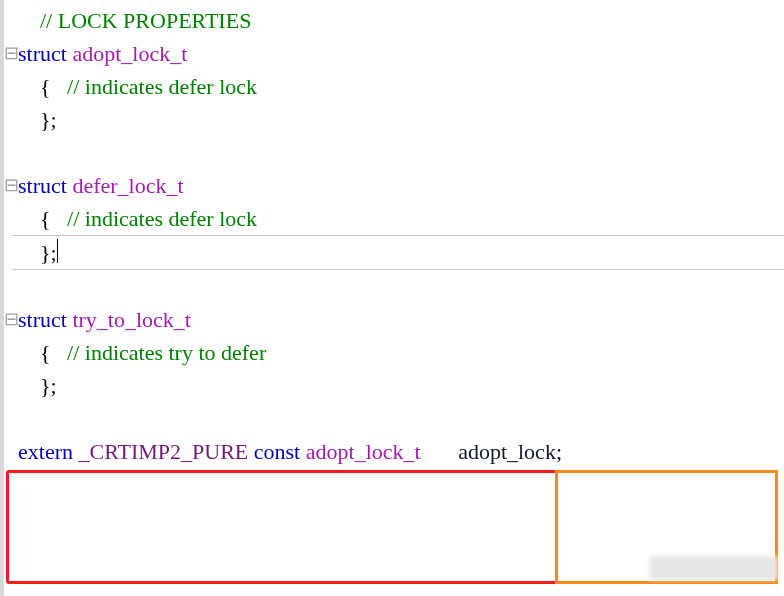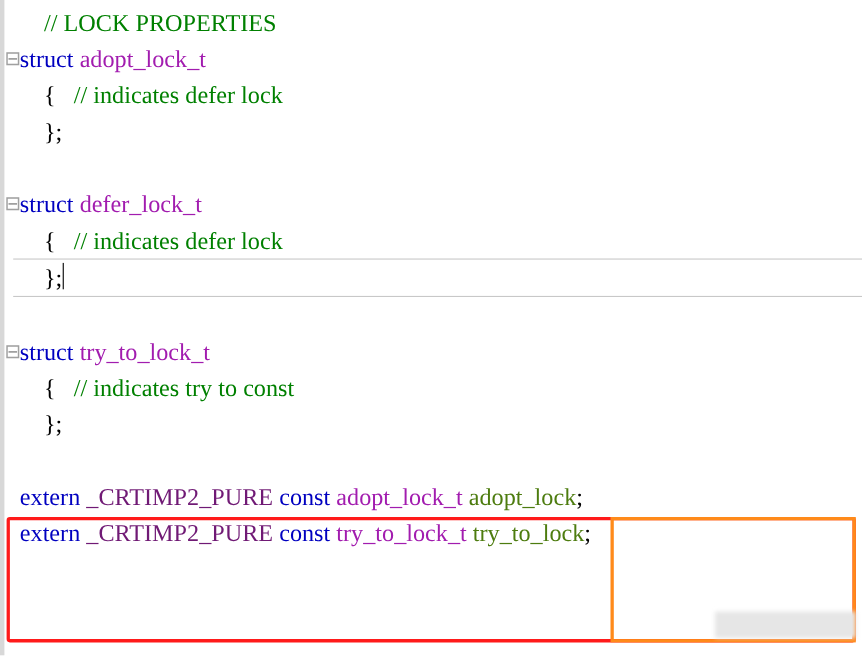--- a/index.html
+++ b/index.html
@@ -33,21 +33,21 @@
     position: absolute;
     left: 0; top: 0;
     width: 4px; height: 596px;
     background: #d8d8d8;
   }
   .kw      { color: #0000c0; }
   .type    { color: #a21caf; }
   .comment { color: #008000; }
   .punct   { color: #000000; }
   .macro   { color: #701a75; }
-  .ident   { color: #4d7c0f; }
+  .ident   { color: #0f172a; margin-left: 32px; }
 
   .cursor-line {
     background: #ffffff;
     border-top: 1px solid #c8c8c8;
     border-bottom: 1px solid #c8c8c8;
     margin-left: -6px;
     padding-left: 6px;
   }
   .cursor {
     display: inline-block;
@@ -88,27 +88,26 @@
 
   <div class="line"> </div>
 
   <div class="line"><span class="fold-mark">⊟</span><span class="kw">struct</span> <span class="type">defer_lock_t</span></div>
   <div class="line">    <span class="punct">{</span>   <span class="comment">// indicates defer lock</span></div>
   <div class="line cursor-line">    <span class="punct">};</span><span class="cursor"></span></div>
 
   <div class="line"> </div>
 
   <div class="line"><span class="fold-mark">⊟</span><span class="kw">struct</span> <span class="type">try_to_lock_t</span></div>
-  <div class="line">    <span class="punct">{</span>   <span class="comment">// indicates try to const</span></div>
+  <div class="line">    <span class="punct">{</span>   <span class="comment">// indicates try to defer</span></div>
   <div class="line">    <span class="punct">};</span></div>
 
   <div class="line"> </div>
 
   <div class="line"><span class="kw">extern</span> <span class="macro">_CRTIMP2_PURE</span> <span class="kw">const</span> <span class="type">adopt_lock_t</span> <span class="ident">adopt_lock</span><span class="punct">;</span></div>
 
 
-  <div class="line"><span class="kw">extern</span> <span class="macro">_CRTIMP2_PURE</span> <span class="kw">const</span> <span class="type">try_to_lock_t</span> <span class="ident">try_to_lock</span><span class="punct">;</span></div>
 
 </div>
 
 <div class="red-box" style="left:6px; top:470px; width:772px; height:114px;"></div>
 <div class="orange-box" style="left:555px; top:470px; width:223px; height:114px;"></div>
 <div class="blur-strip" style="left:650px; top:556px; width:128px; height:24px;"></div>
 
 </body></html>

